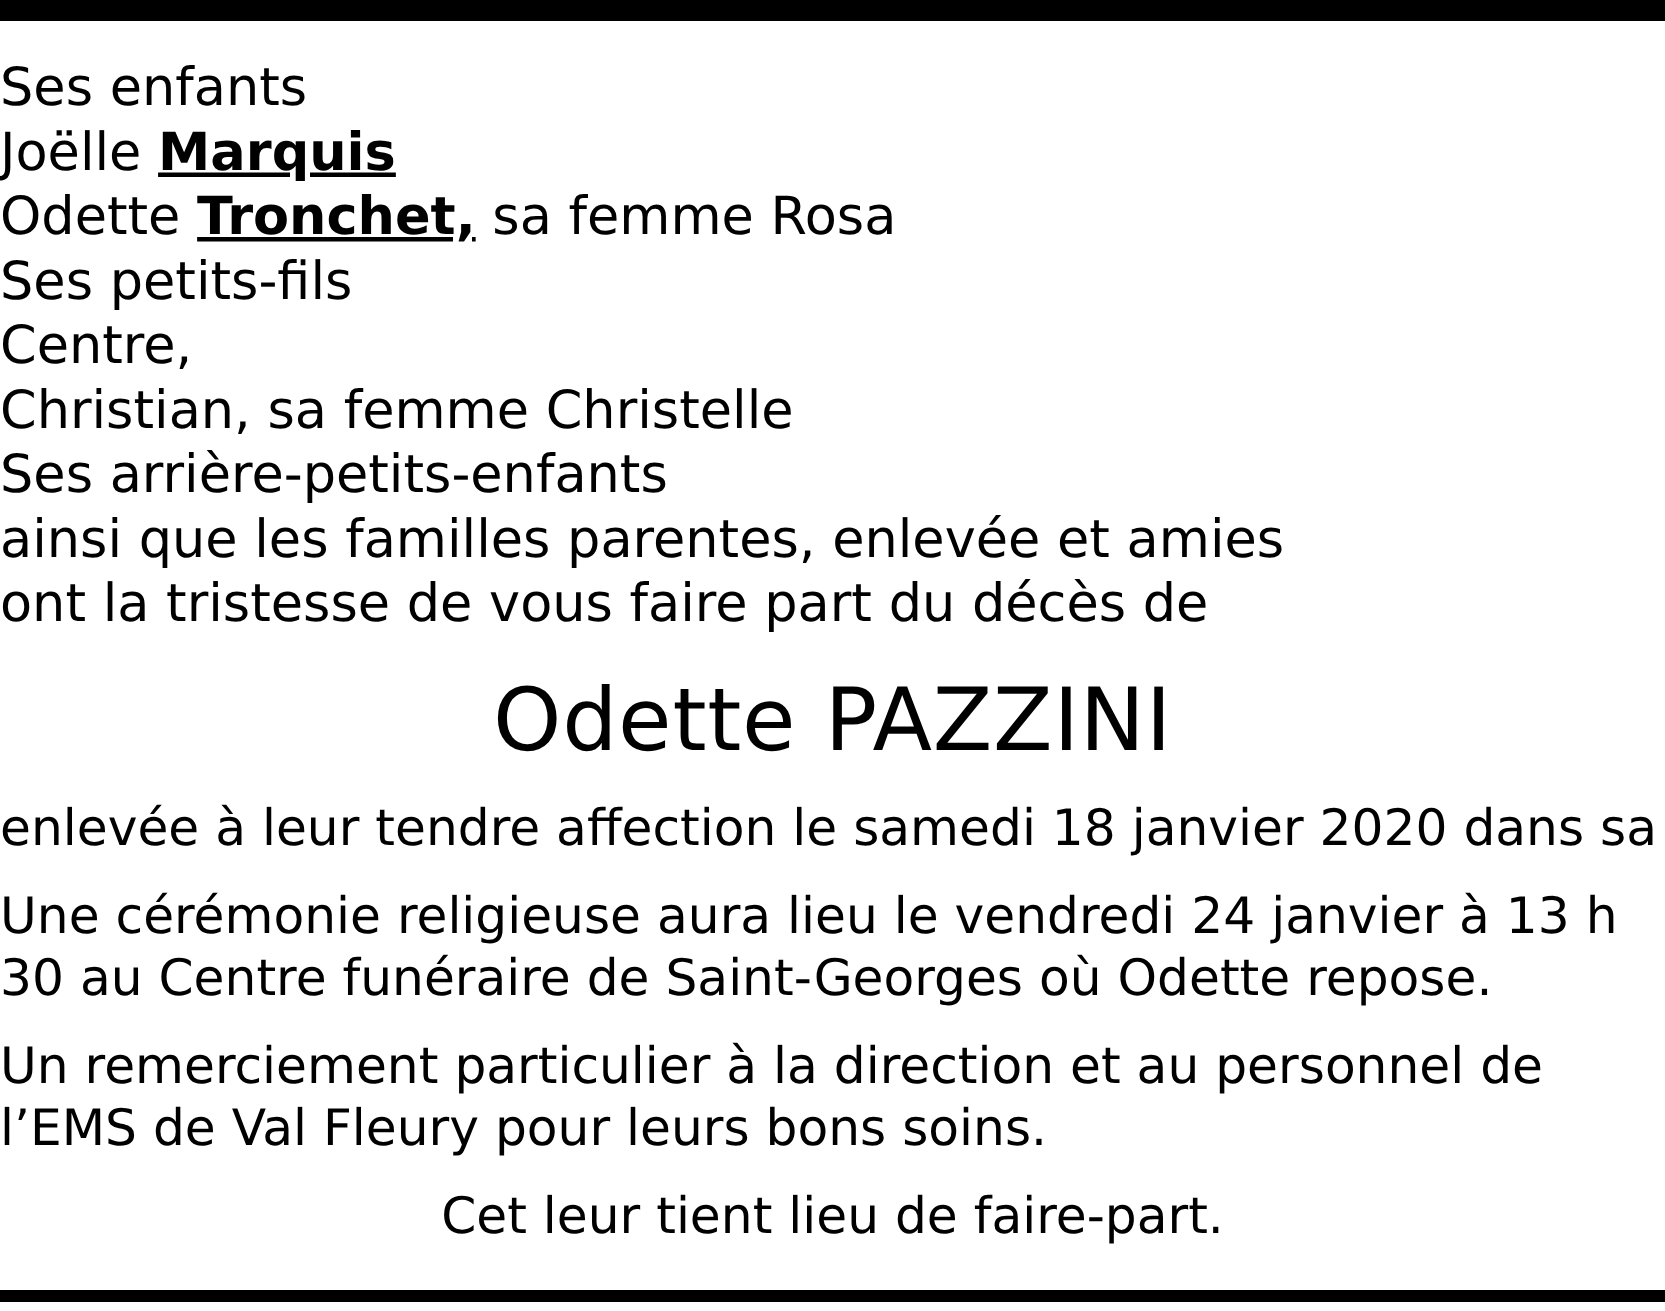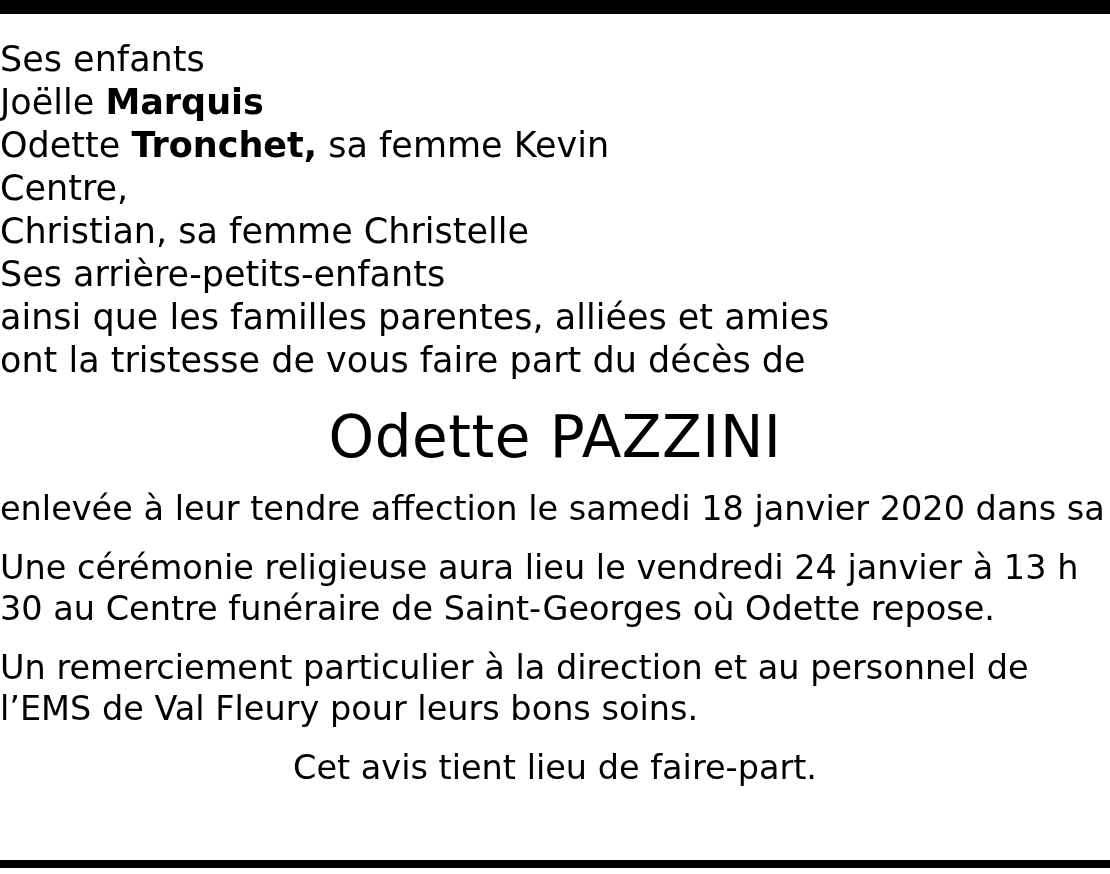--- a/index.html
+++ b/index.html
@@ -47,20 +47,21 @@
     padding: 24px 0 0 0;
   }
   .line {
     font-size: 35px;
     line-height: 43px;
     white-space: nowrap;
     letter-spacing: 0px;
   }
   .line b {
     font-weight: bold;
+    text-decoration: underline;
   }
   .deceased-name {
     text-align: center;
     font-size: 58px;
     font-weight: normal;
     line-height: 66px;
     margin: 22px 0 18px 0;
     letter-spacing: 0.5px;
   }
   .para {
@@ -88,42 +89,45 @@
   <div class="content">
 
     <div class="family-block">
       <div class="line">
         <span>Ses enfants</span><b></b><span></span>
       </div>
       <div class="line">
         <span>Joëlle </span><b>Marquis</b><span></span>
       </div>
       <div class="line">
-        <span>Odette </span><b>Tronchet,</b><span> sa femme Kevin</span>
+        <span>Odette </span><b>Tronchet,</b><span> sa femme Rosa</span>
+      </div>
+      <div class="line">
+        <span>Ses petits-fils</span><b></b><span></span>
       </div>
       <div class="line">
         <span>Centre,</span><b></b><span></span>
       </div>
       <div class="line">
         <span>Christian, sa femme Christelle</span><b></b><span></span>
       </div>
       <div class="line">
         <span>Ses arrière-petits-enfants</span><b></b><span></span>
       </div>
       <div class="line">
-        <span>ainsi que les familles parentes, alliées et amies</span><b></b><span></span>
+        <span>ainsi que les familles parentes, enlevée et amies</span><b></b><span></span>
       </div>
       <div class="line">
         <span>ont la tristesse de vous faire part du décès de</span><b></b><span></span>
       </div>
     </div>
 
     <div class="deceased-name">Odette PAZZINI</div>
 
     <div class="para nowrap-fit">enlevée à leur tendre affection le samedi 18 janvier 2020 dans sa 87e année.</div>
     <div class="para">Une cérémonie religieuse aura lieu le vendredi 24 janvier à 13 h 30 au Centre funéraire de Saint-Georges où Odette repose.</div>
     <div class="para">Un remerciement particulier à la direction et au personnel de l’EMS de Val Fleury pour leurs bons soins.</div>
-    <div class="para last">Cet avis tient lieu de faire-part.</div>
+    <div class="para last">Cet leur tient lieu de faire-part.</div>
 
   </div>
 
   <div class="rule-bottom"></div>
 </div>
 
 </body></html>

